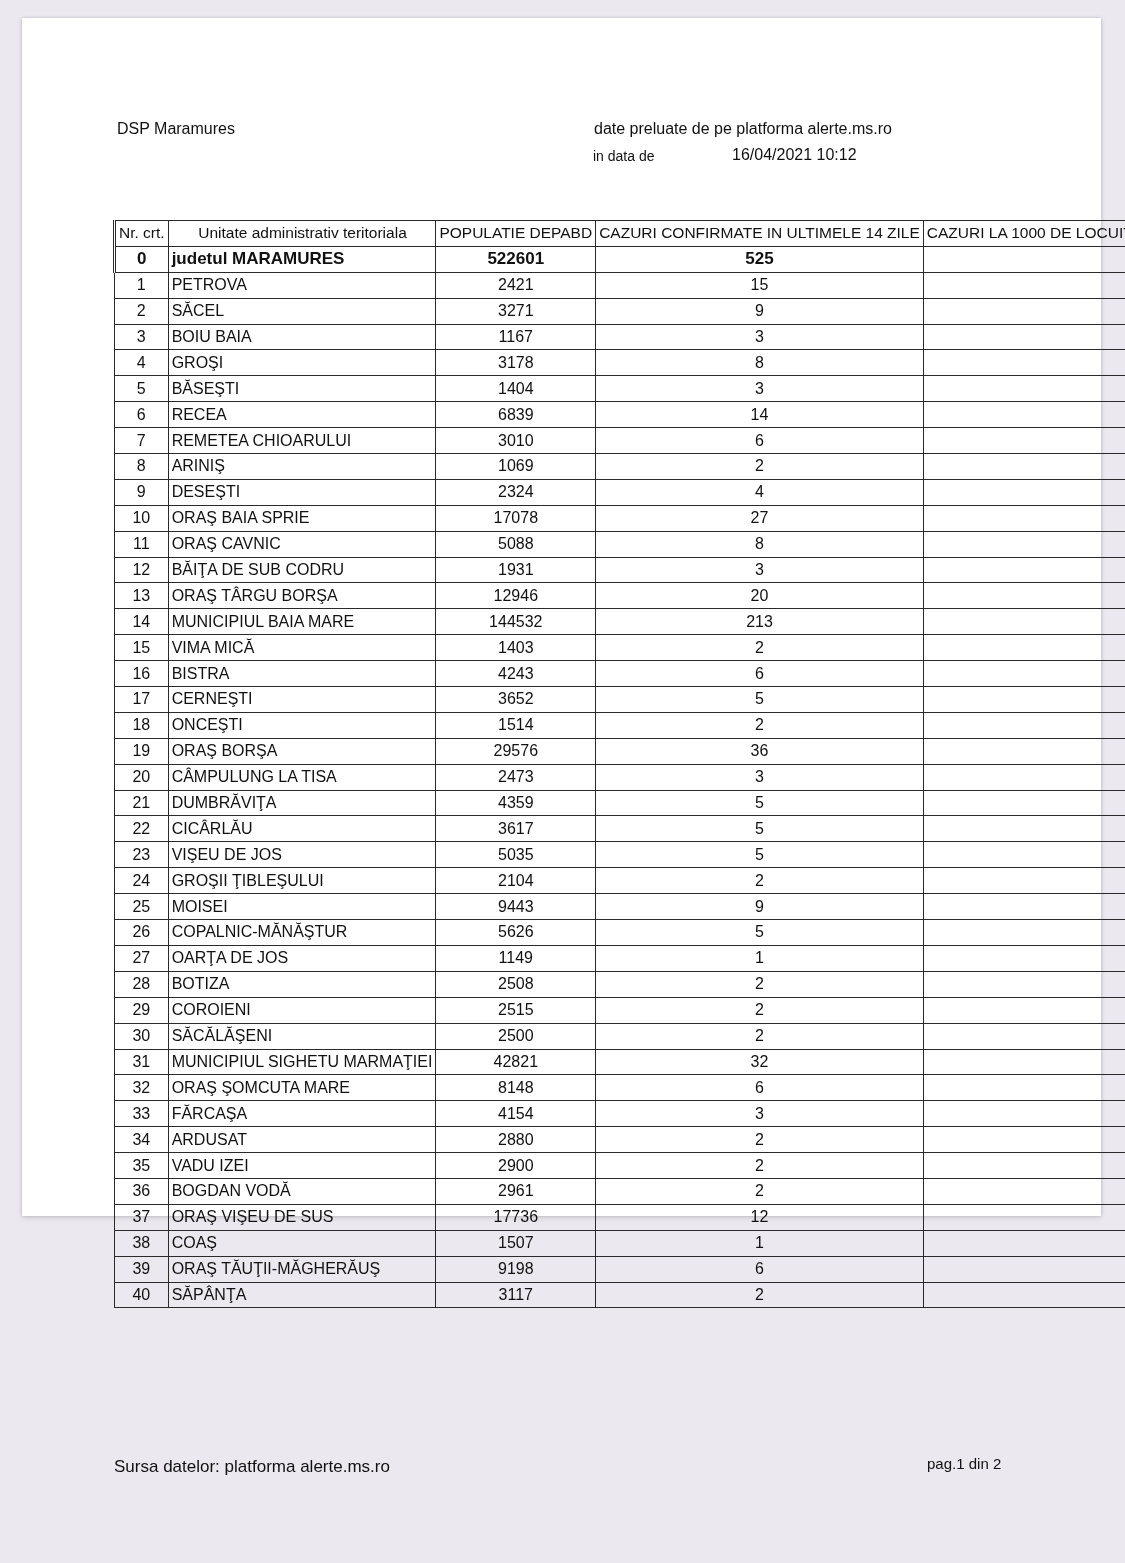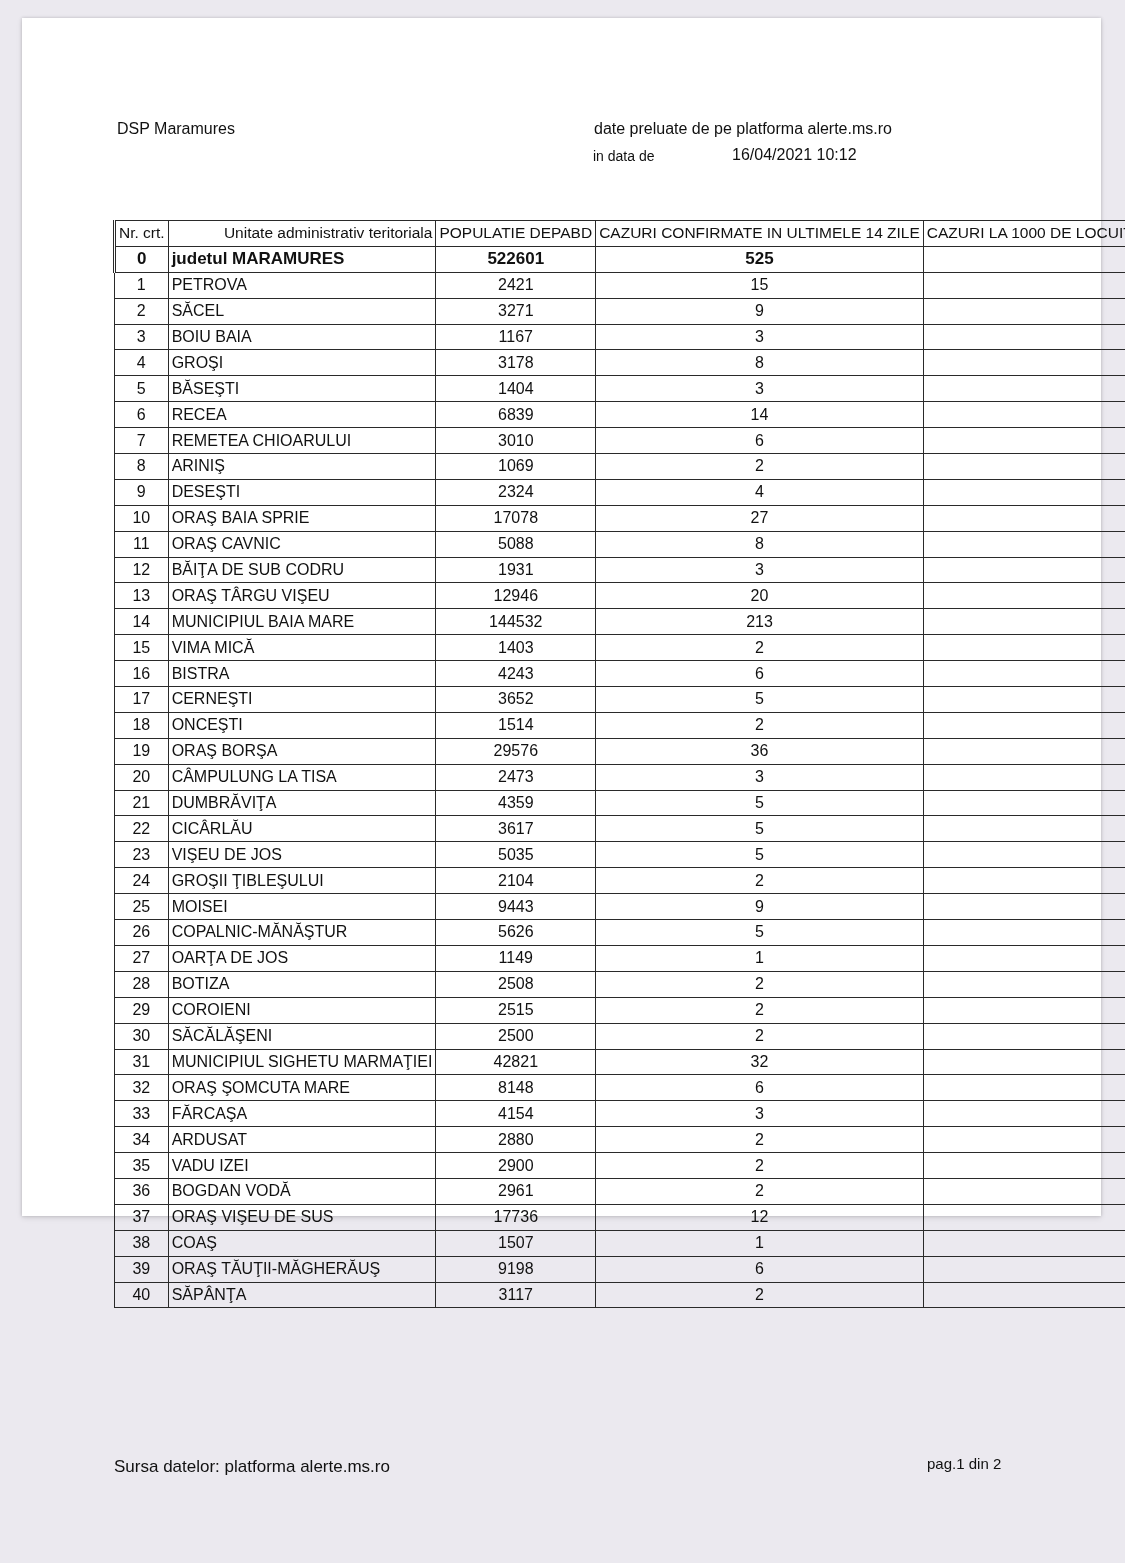--- a/index.html
+++ b/index.html
@@ -34,21 +34,21 @@
       overflow: hidden;
     }
     col.c0 { width: 53px; } col.c1 { width: 278px; } col.c2 { width: 100px; }
     col.c3 { width: 132px; } col.c4 { width: 250px; }
     .hdrow th {
       font-weight: normal; height: 102px; line-height: 25px;
       white-space: normal; text-align: center; vertical-align: middle;
       border-top: 3px double #2a2a2a;
       font-size: 15.5px;
     }
-    .hdrow th.left { text-align: right; padding-left: 4px; }
+    .hdrow th.left { text-align: center; padding-left: 4px; }
     .hdrow th.first, .total td.first { border-left: 3px double #2a2a2a; }
     .hdrow th.last, .total td.last { border-right: 3px double #2a2a2a; }
     .total td {
       font-weight: bold; font-size: 17px;
       border-top: 3px double #2a2a2a; border-bottom: 3px double #2a2a2a;
       height: 23px;
     }
     .c { text-align: center; }
     .l { text-align: left; }
     .footer-left { position: absolute; left: 92px; top: 1439px; font-size: 17px; }
@@ -167,21 +167,21 @@
         </tr>
         <tr>
           <td class="c">12</td>
           <td class="l">BĂIŢA DE SUB CODRU</td>
           <td class="c">1931</td>
           <td class="c">3</td>
           <td class="c">1.55</td>
         </tr>
         <tr>
           <td class="c">13</td>
-          <td class="l">ORAŞ TÂRGU VIŞEU</td>
+          <td class="l">ORAŞ TÂRGU BORŞA</td>
           <td class="c">12946</td>
           <td class="c">20</td>
           <td class="c">1.54</td>
         </tr>
         <tr>
           <td class="c">14</td>
           <td class="l">MUNICIPIUL BAIA MARE</td>
           <td class="c">144532</td>
           <td class="c">213</td>
           <td class="c">1.47</td>

